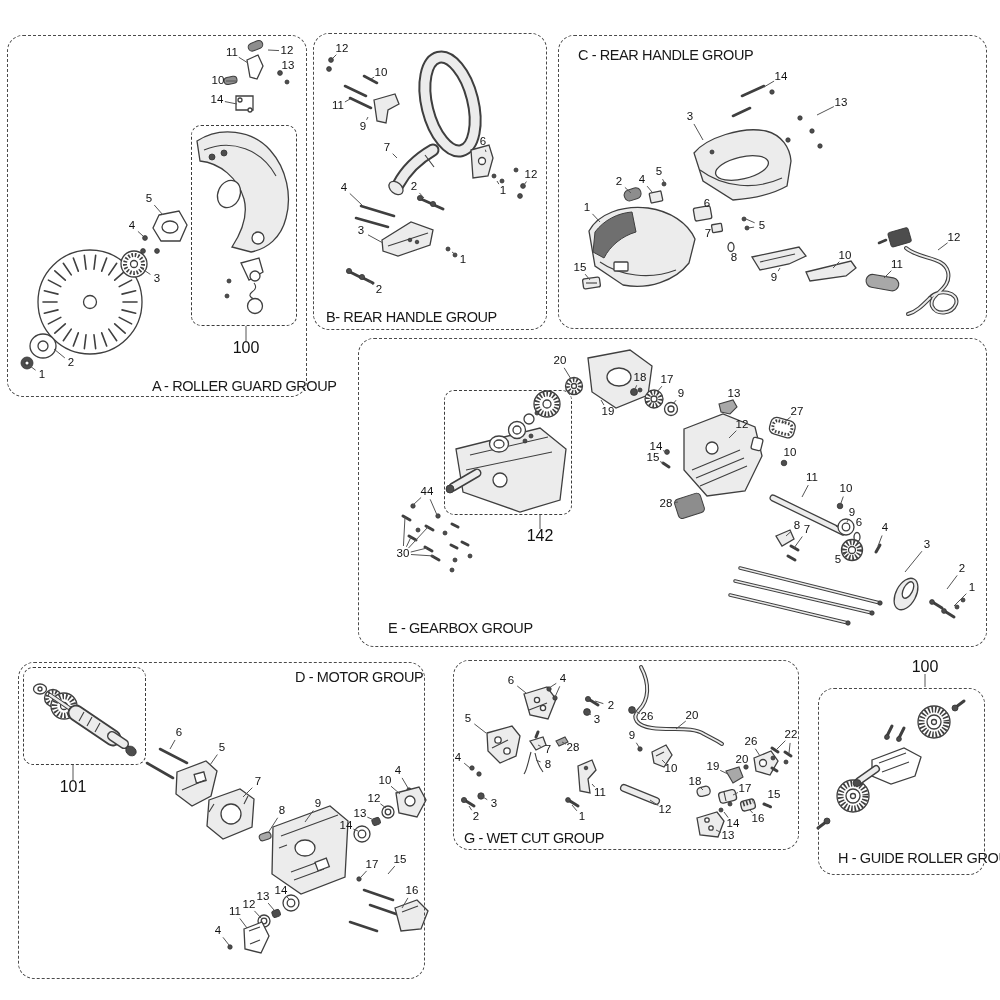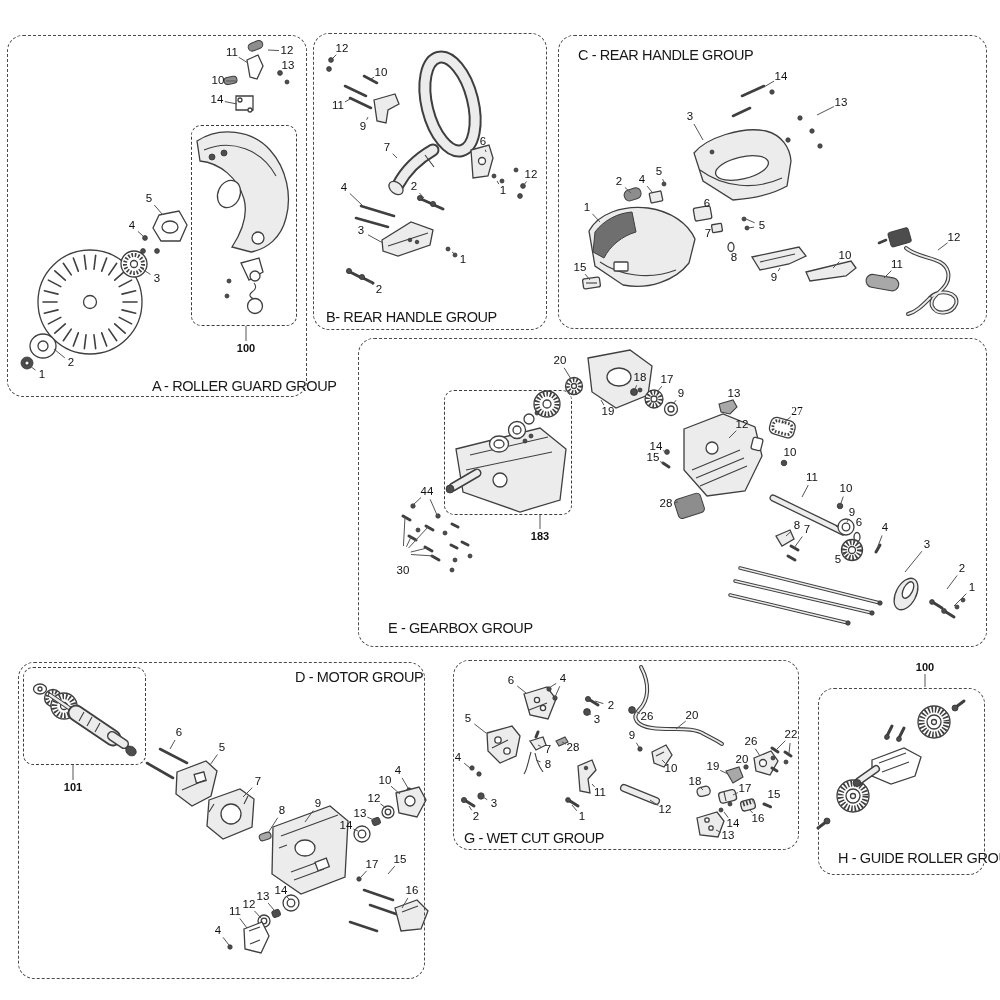--- a/index.html
+++ b/index.html
@@ -5,21 +5,21 @@
   html,body{margin:0;padding:0;background:#fff;}
   #canvas{position:relative;width:1000px;height:1000px;background:#fff;overflow:hidden;
           font-family:"Liberation Sans",sans-serif;color:#1c1c1c;}
   #art,#leaders{position:absolute;left:0;top:0;pointer-events:none;}
   #groups{position:absolute;left:0;top:0;width:1000px;height:1000px;pointer-events:none;}
   .group-box{position:absolute;border:1.6px dashed #4a4a4a;border-radius:16px;}
   .sub-box{position:absolute;border:1.6px dashed #3c3c3c;border-radius:10px;}
   .group-label{position:absolute;font-size:14.5px;letter-spacing:-0.4px;white-space:nowrap;
                transform:translate(0,-50%);color:#191919;}
   .part-num{position:absolute;font-size:11.5px;transform:translate(-50%,-55%);color:#111;}
-  .callout{position:absolute;font-size:11px;font-weight:bold;transform:translate(-50%,-50%);color:#111;}
+  .callout{position:absolute;font-size:16px;font-weight:normal;transform:translate(-50%,-50%);color:#111;}
   .leader{stroke:#555;stroke-width:1;}
   #art .fw{fill:#fff;stroke:#3f3f3f;stroke-width:1.3;}
   #art .fl{fill:#ececec;stroke:#3f3f3f;stroke-width:1.3;}
   #art .md{fill:#a8a8a8;stroke:#3f3f3f;stroke-width:1.1;}
   #art .dk{fill:#4d4d4d;stroke:#333;stroke-width:0.8;}
   #art .ln{fill:none;stroke:#3f3f3f;stroke-width:1.1;}
   #art .thin{fill:none;stroke:#3f3f3f;stroke-width:2.6;stroke-linecap:round;}
   #art .scr{fill:none;stroke:#3f3f3f;stroke-width:3;stroke-linecap:round;}
   #art .to{fill:none;stroke:#3f3f3f;stroke-linecap:round;}
   #art .ti{fill:none;stroke:#ececec;stroke-linecap:round;}
@@ -537,46 +537,46 @@
       <span class="part-num" style="left: 762px; top: 226px;">5</span>
       <span class="part-num" style="left: 734px; top: 258px;">8</span>
       <span class="part-num" style="left: 774px; top: 278px;">9</span>
       <span class="part-num" style="left: 845px; top: 256px;">10</span>
       <span class="part-num" style="left: 897px; top: 265px;">11</span>
       <span class="part-num" style="left: 954px; top: 238px;">12</span>
       <span class="part-num" style="left: 580px; top: 268px;">15</span>
       <div class="group-box" style="left: 358px; top: 338px; width: 627px; height: 307px;"></div>
       <div class="group-label" style="left: 388px; top: 628px;">E - GEARBOX GROUP</div>
       <div class="sub-box" style="left: 444px; top: 390px; width: 126px; height: 123px;"></div>
-      <span class="callout" style="left: 540px; top: 536px;">183</span>
+      <span class="callout" style="left: 540px; top: 536px;">142</span>
       <span class="part-num" style="left: 560px; top: 361px;">20</span>
       <span class="part-num" style="left: 608px; top: 412px;">19</span>
       <span class="part-num" style="left: 640px; top: 378px;">18</span>
       <span class="part-num" style="left: 667px; top: 380px;">17</span>
       <span class="part-num" style="left: 681px; top: 394px;">9</span>
       <span class="part-num" style="left: 734px; top: 394px;">13</span>
       <span class="part-num" style="left: 742px; top: 425px;">12</span>
-      <span class="part-num" style="left: 797px; top: 412px; font-family: Liberation Serif, serif;">27</span>
+      <span class="part-num" style="left: 797px; top: 412px;">27</span>
       <span class="part-num" style="left: 790px; top: 453px;">10</span>
       <span class="part-num" style="left: 812px; top: 478px;">11</span>
       <span class="part-num" style="left: 846px; top: 489px;">10</span>
       <span class="part-num" style="left: 656px; top: 447px;">14</span>
       <span class="part-num" style="left: 653px; top: 458px;">15</span>
       <span class="part-num" style="left: 666px; top: 504px;">28</span>
       <span class="part-num" style="left: 797px; top: 526px;">8</span>
       <span class="part-num" style="left: 807px; top: 530px;">7</span>
       <span class="part-num" style="left: 852px; top: 513px;">9</span>
       <span class="part-num" style="left: 859px; top: 523px;">6</span>
       <span class="part-num" style="left: 838px; top: 560px;">5</span>
       <span class="part-num" style="left: 885px; top: 528px;">4</span>
       <span class="part-num" style="left: 927px; top: 545px;">3</span>
       <span class="part-num" style="left: 962px; top: 569px;">2</span>
       <span class="part-num" style="left: 972px; top: 588px;">1</span>
       <span class="part-num" style="left: 427px; top: 492px;">44</span>
-      <span class="part-num" style="left: 403px; top: 554px; margin-top: 17px;">30</span>
+      <span class="part-num" style="left: 403px; top: 554px;">30</span>
       <div class="group-box" style="left: 18px; top: 662px; width: 405px; height: 315px;"></div>
       <div class="group-label" style="left: 295px; top: 677px;">D - MOTOR GROUP</div>
       <div class="sub-box" style="left: 23px; top: 667px; width: 121px; height: 96px;"></div>
       <span class="callout" style="left: 73px; top: 787px;">101</span>
       <span class="part-num" style="left: 179px; top: 733px;">6</span>
       <span class="part-num" style="left: 222px; top: 748px;">5</span>
       <span class="part-num" style="left: 258px; top: 782px;">7</span>
       <span class="part-num" style="left: 282px; top: 811px;">8</span>
       <span class="part-num" style="left: 318px; top: 804px;">9</span>
       <span class="part-num" style="left: 398px; top: 771px;">4</span>

